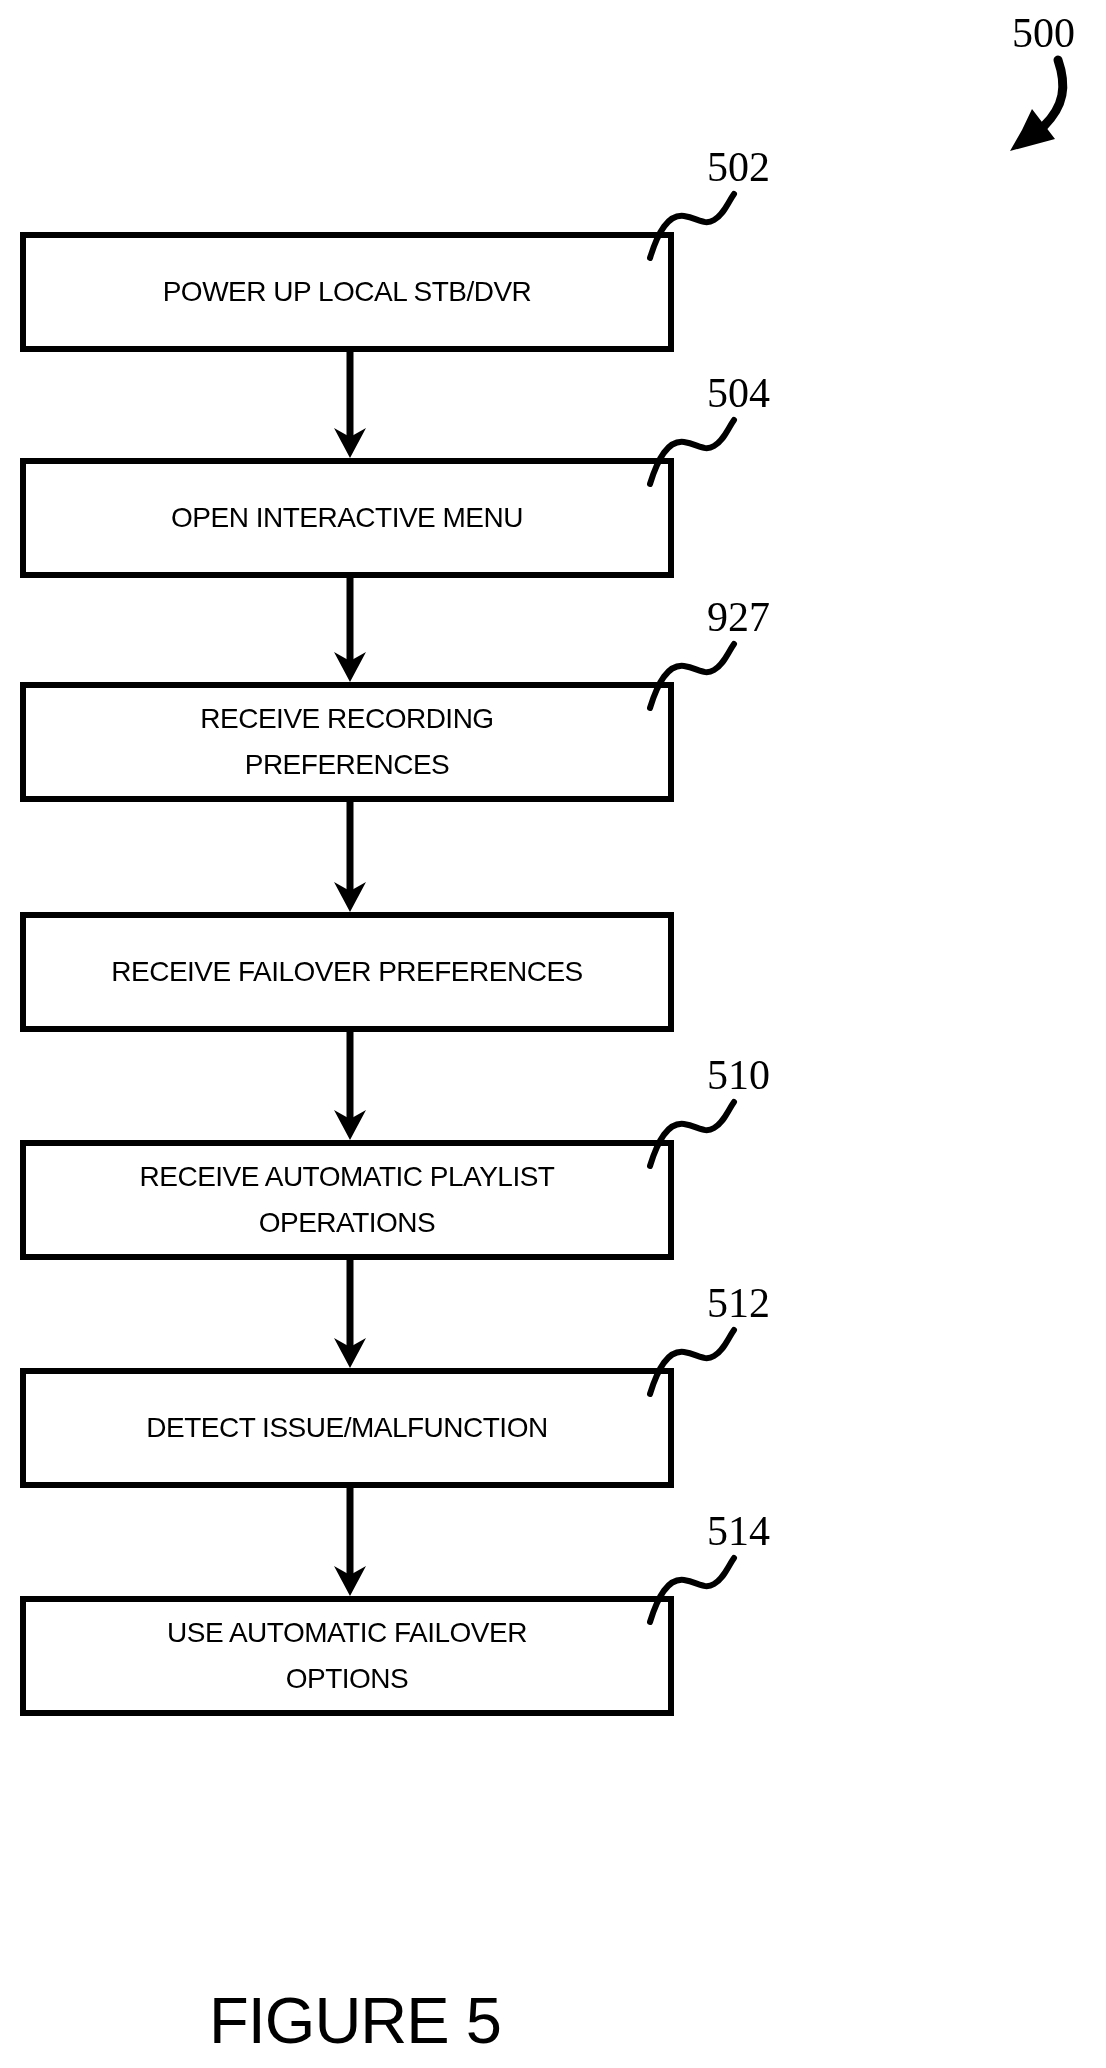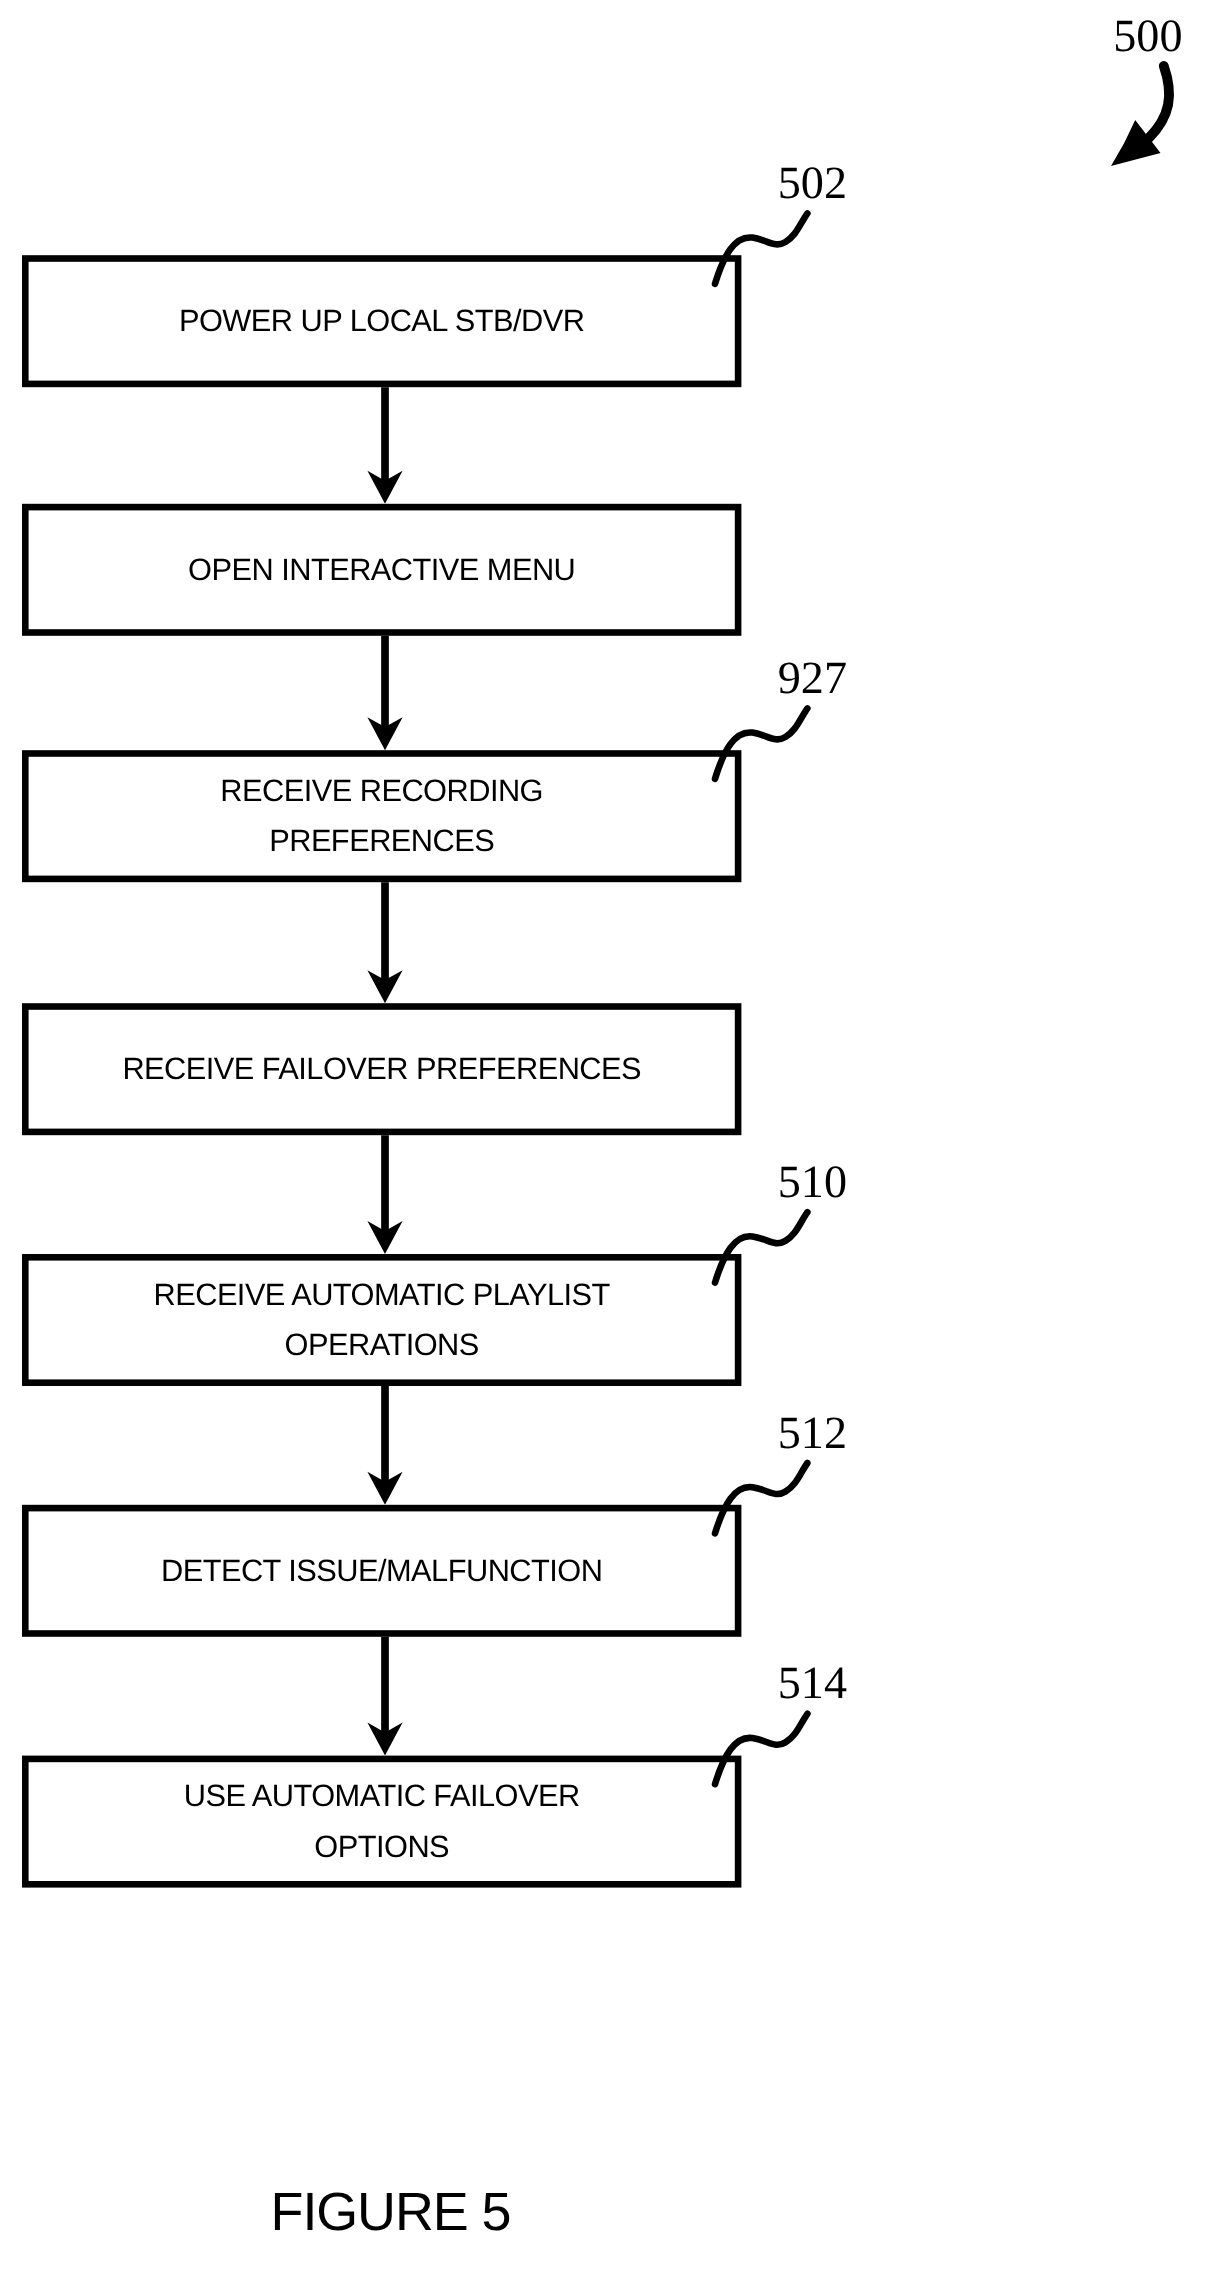--- a/index.html
+++ b/index.html
@@ -29,21 +29,21 @@
   .ref-num{
     position:absolute;left:107px;top:4px;
     font-size:42px;line-height:46px;letter-spacing:0;font-family:Liberation Serif, serif;
   }
   
   .fig-ref{position:absolute;left:970px;top:8px;width:136px;height:160px;}
   .fig-ref .ref-num{left:42px;top:2px;}
   
   .caption{
     position:absolute;left:155px;top:1983px;width:400px;
-    font-size:49px;text-align:center;letter-spacing:-1px;white-space:nowrap;
+    font-size:65px;text-align:center;letter-spacing:-1px;white-space:nowrap;
   }
   .ink{stroke:#000;fill:none;stroke-linecap:round;}
   .fill{fill:#000;stroke:none;}
 </style>
 </head>
 <body>
 
 <div class="canvas">
 
   <div class="fig-ref">
@@ -66,20 +66,26 @@
   </div>
 
   <svg class="conn" style="top:352px" width="60" height="106" viewBox="0 0 60 106">
     <line class="ink" stroke-width="7" x1="30" y1="0" x2="30" y2="86"></line>
     <polygon class="fill" points="30,106 14,76 30,85 46,76"></polygon>
   </svg>
 
   <div class="node" style="top:458px">
     <span class="node-line">OPEN INTERACTIVE MENU</span>
 
+  </div>
+  <div class="refc" style="top:366px">
+    <svg width="210" height="145" viewBox="0 0 210 145">
+      <path class="ink" stroke-width="6" d="M 50 118 C 58 92 68 74 84 76 C 98 78 104 86 114 80 C 124 74 127 64 134 54"></path>
+    </svg>
+    <span class="ref-num">504</span>
   </div>
 
   <svg class="conn" style="top:578px" width="60" height="104" viewBox="0 0 60 104">
     <line class="ink" stroke-width="7" x1="30" y1="0" x2="30" y2="84"></line>
     <polygon class="fill" points="30,104 14,74 30,83 46,74"></polygon>
   </svg>
 
   <div class="node" style="top:682px">
     <span class="node-line">RECEIVE RECORDING</span>
     <span class="node-line">PREFERENCES</span>

